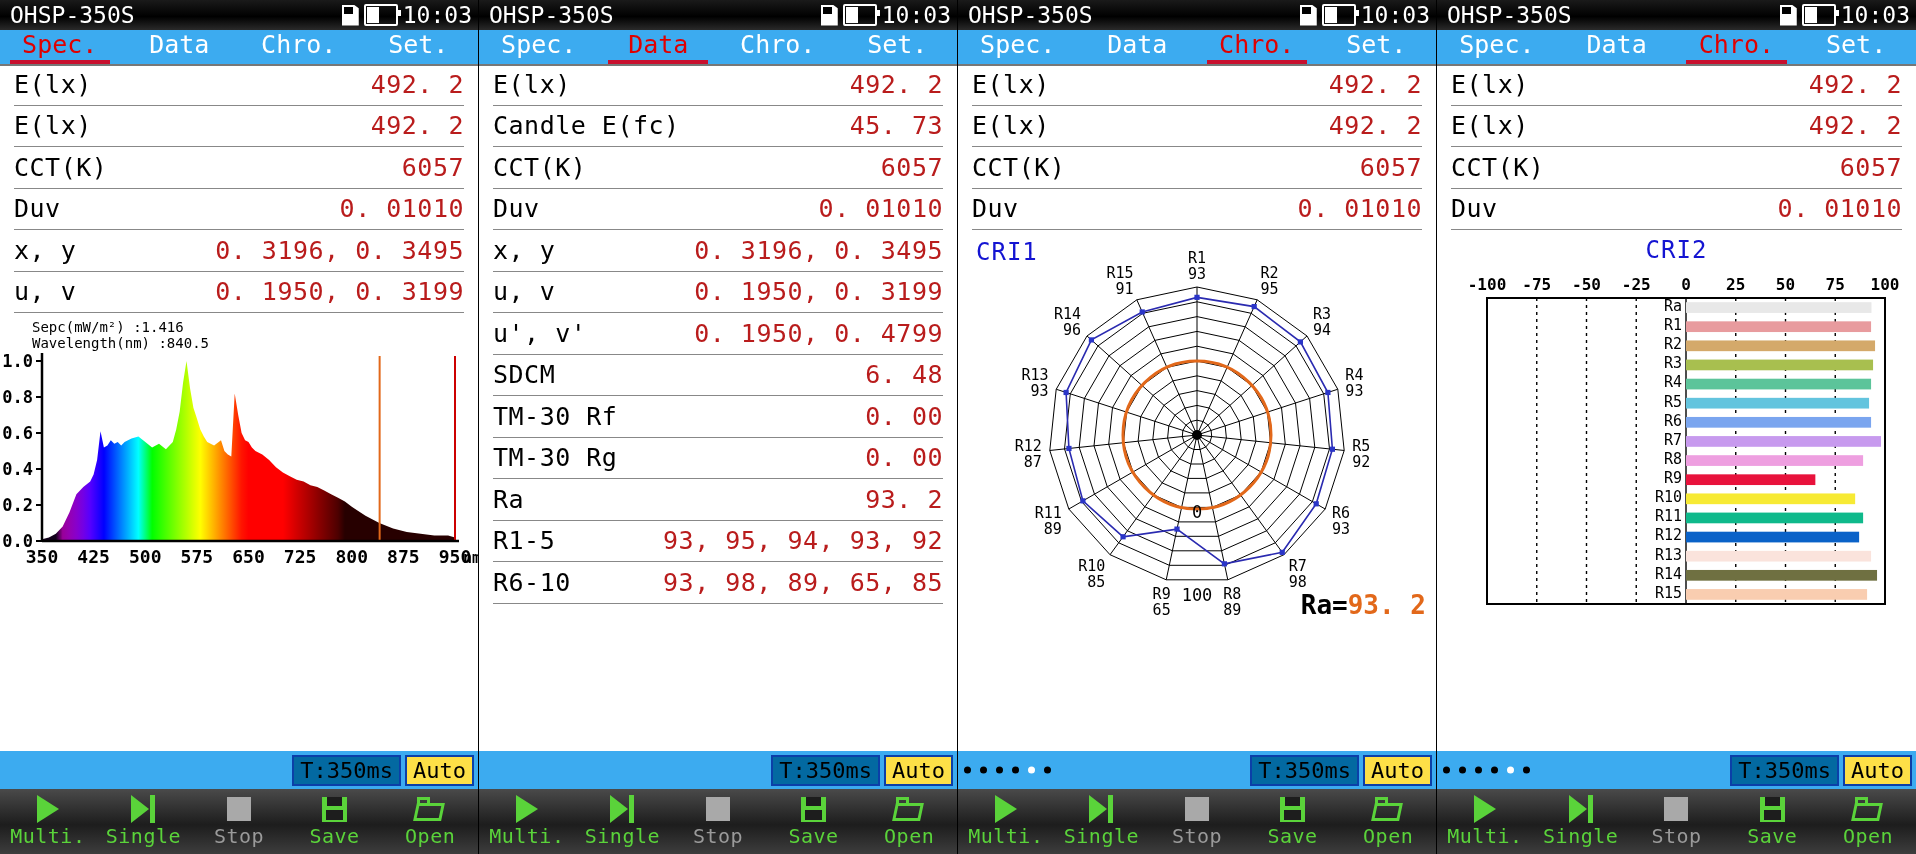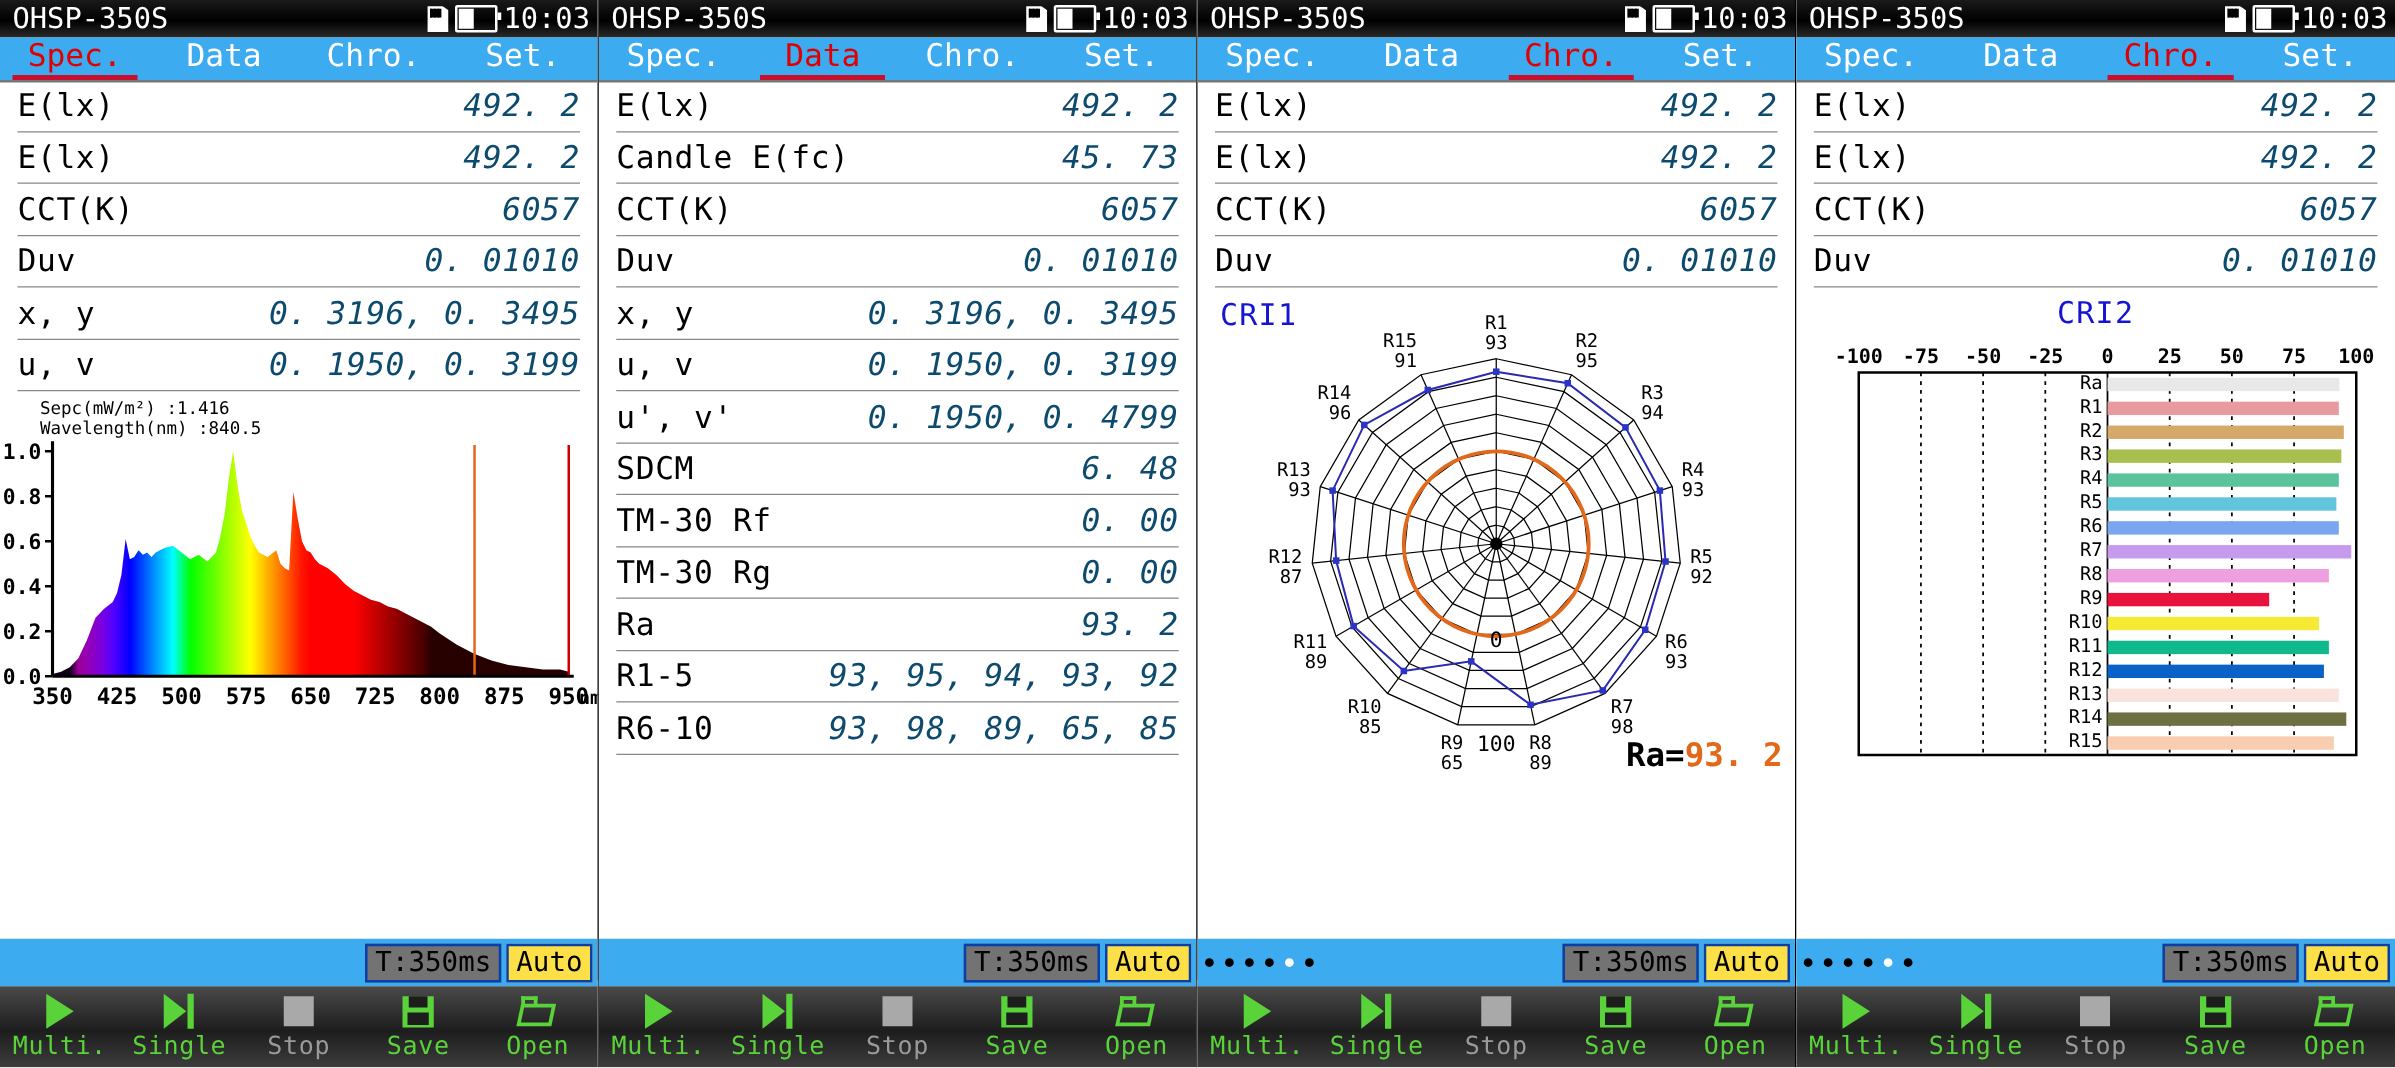--- a/index.html
+++ b/index.html
@@ -36,21 +36,21 @@
   .tab.active{color:#e00000;}
   .tab.active::after{content:"";position:absolute;left:8%;right:8%;bottom:0;height:4px;
        background:#c8102e;}
   .tabs::after{content:"";position:absolute;left:0;right:0;bottom:-2px;height:2px;background:#777;}
 
   
   .rows{padding:0 14px;box-sizing:border-box;}
   .row{display:flex;justify-content:space-between;align-items:center;
        height:40.5px;border-bottom:1px solid #888;font-size:25px;}
   .row .k{color:#000;letter-spacing:0.5px;}
-  .row .v{color:#0c4a6e;letter-spacing:0.5px;font-style:italic;}
+  .row .v{color:#b91c1c;letter-spacing:0.5px;}
 
   
   .spec-wrap{position:relative;margin-top:6px;}
   .spec-label{position:absolute;left:32px;top:0px;font-size:14px;line-height:16px;color:#000;
               white-space:nowrap;}
   .spec-svg{display:block;}
 
   
   .radar-wrap{position:relative;}
   .cri1-title{position:absolute;left:18px;top:8px;color:#1414d2;font-size:24px;letter-spacing:1px;}
@@ -62,21 +62,21 @@
               margin-top:6px;}
 
   
   .bluebar{position:absolute;left:0;right:0;bottom:65px;height:38px;background:#3cabf0;
            display:flex;align-items:center;justify-content:flex-end;box-sizing:border-box;
            padding-right:4px;}
   .bluebar .dots{position:absolute;left:6px;top:50%;transform:translateY(-50%);
                  display:flex;gap:9px;}
   .dot{width:7px;height:7px;border-radius:50%;background:#000;}
   .dot.on{background:#fff;}
-  .tbox{border:2px solid #0b3fa8;background:#737373;color:#000;font-size:22px;
+  .tbox{border:2px solid #0b3fa8;background:#0369a1;color:#000;font-size:22px;
         padding:1px 6px;margin-right:4px;}
   .abox{border:2px solid #0b3fa8;background:#fde047;color:#000;font-size:22px;padding:1px 6px;}
   .whiteline{position:absolute;left:0;right:0;bottom:65px;height:5px;background:#fff;}
 
   
   .toolbar{position:absolute;left:0;right:0;bottom:0;height:65px;
            background:linear-gradient(#4a4a4a,#1d1d1d 55%,#3d3d3d);
            display:flex;align-items:center;}
   .tbtn{flex:1;display:flex;flex-direction:column;align-items:center;justify-content:center;
         gap:1px;}

